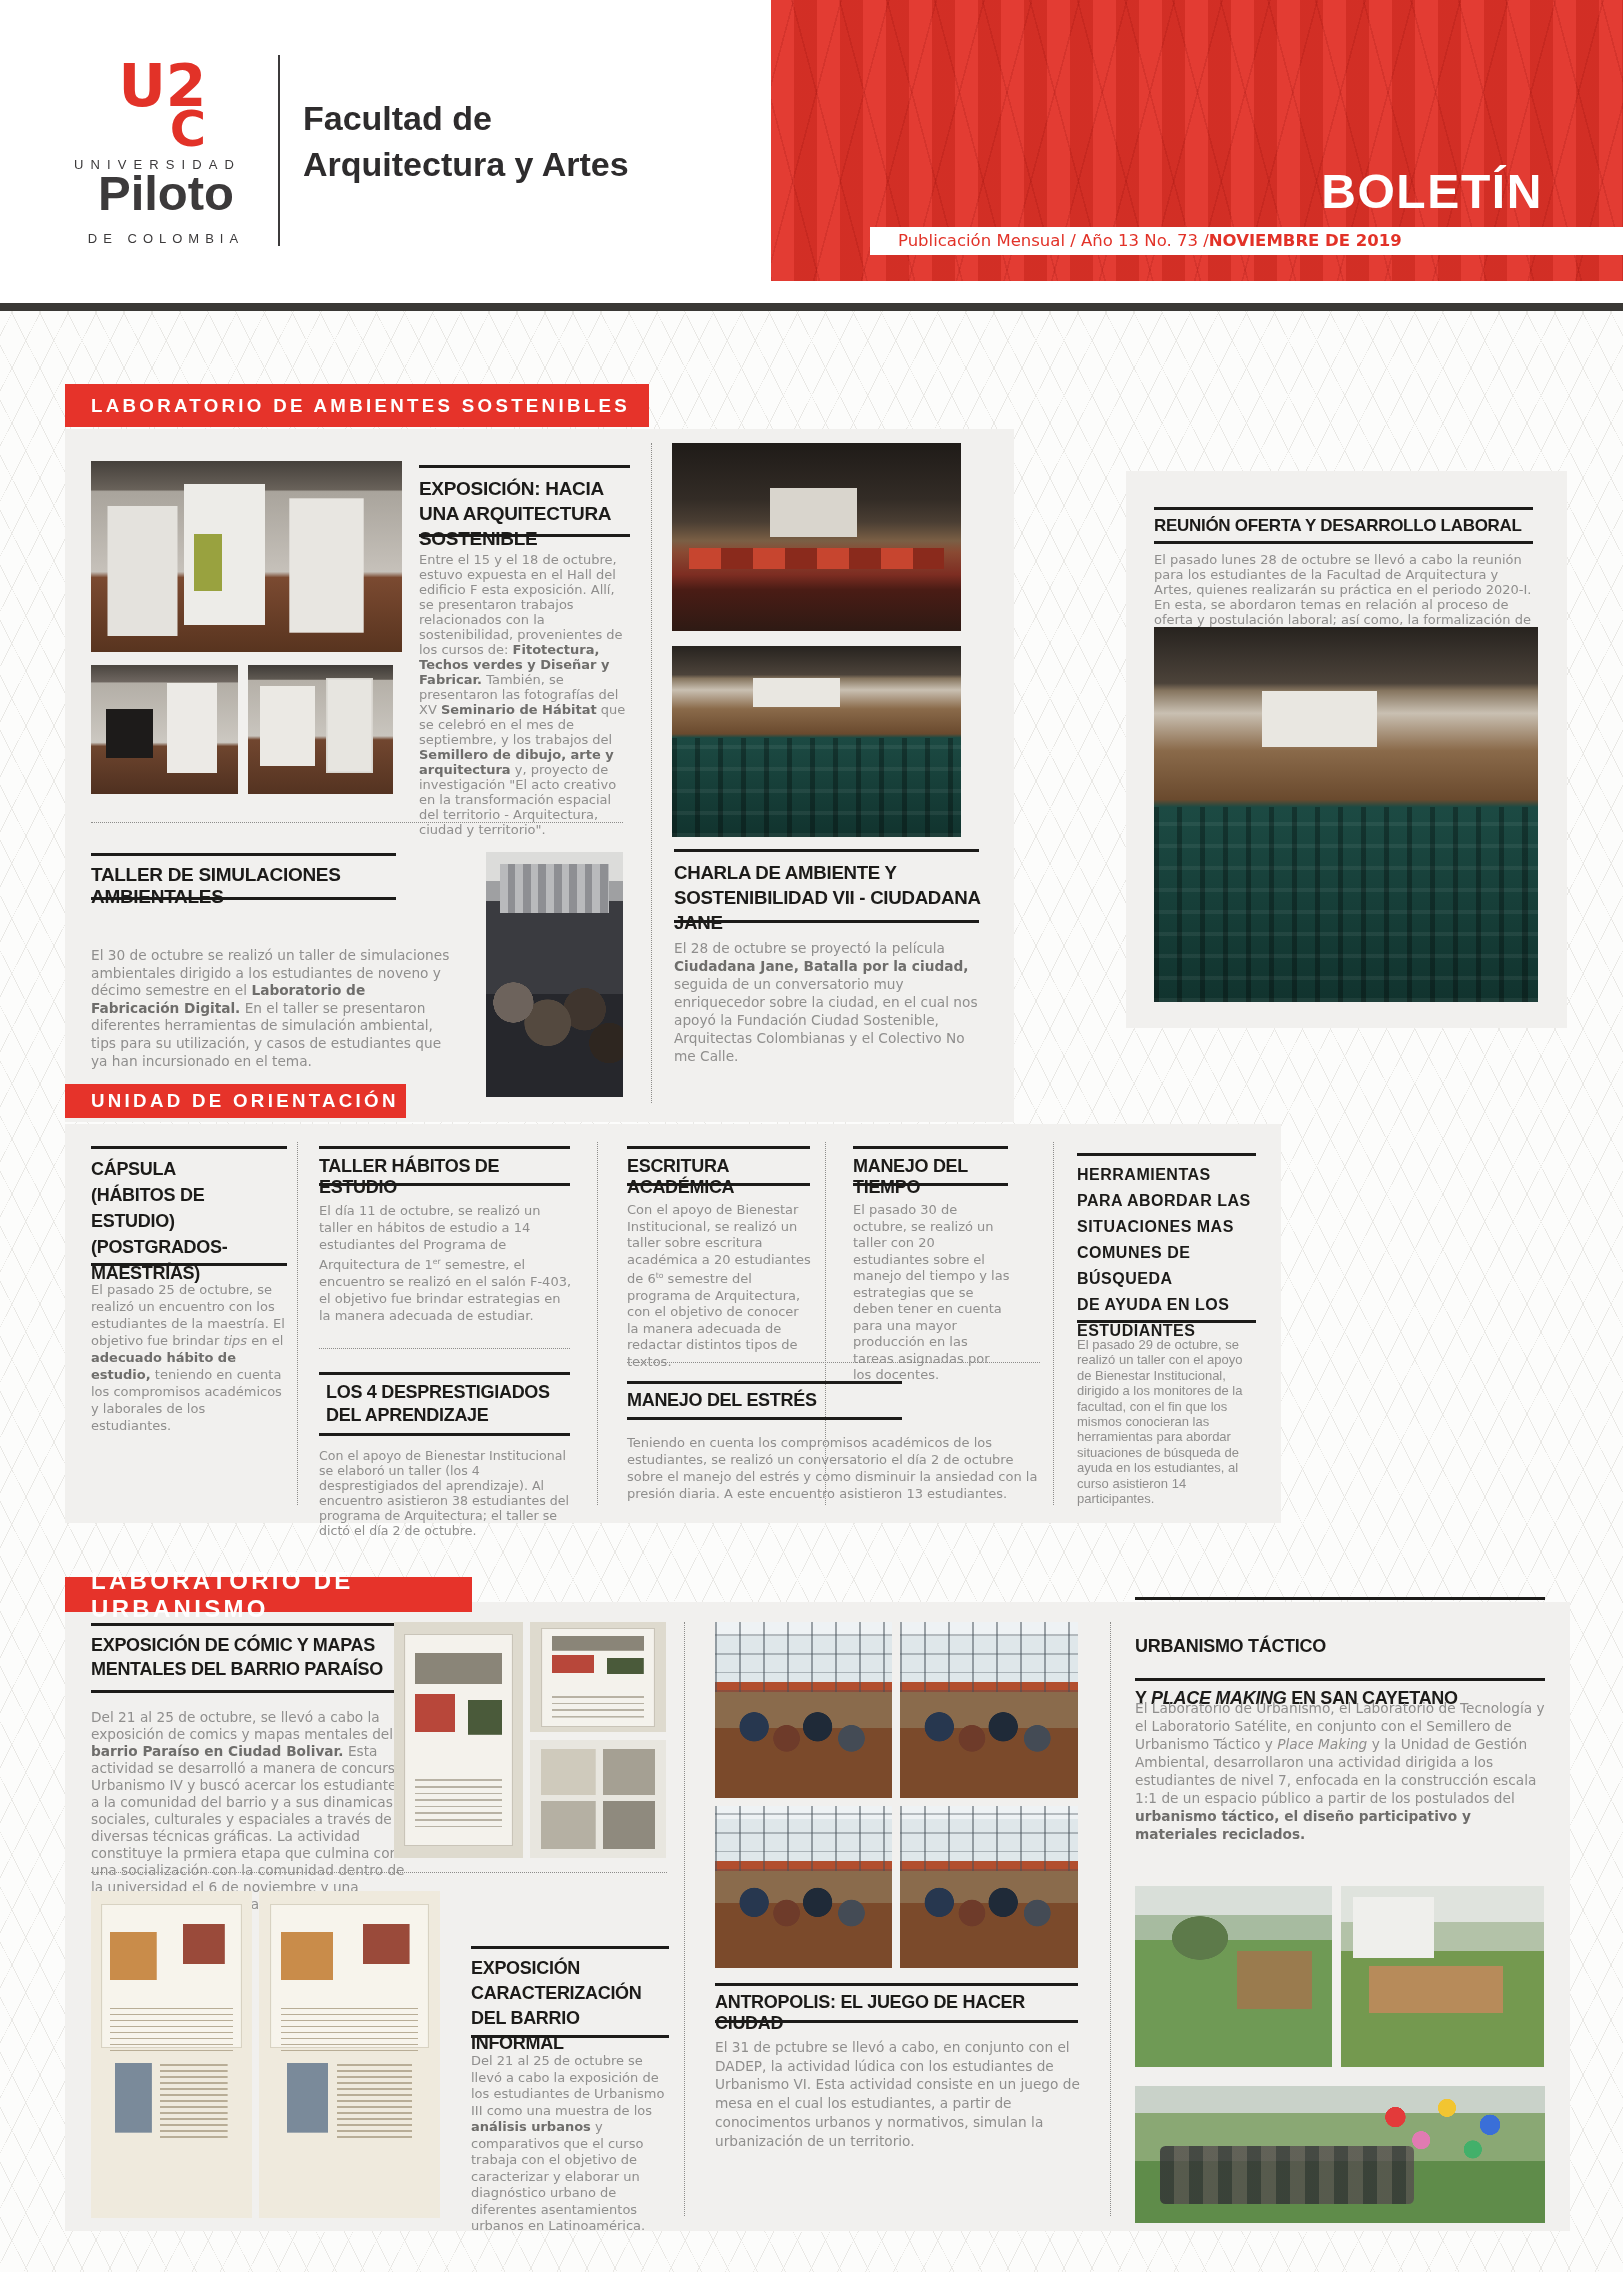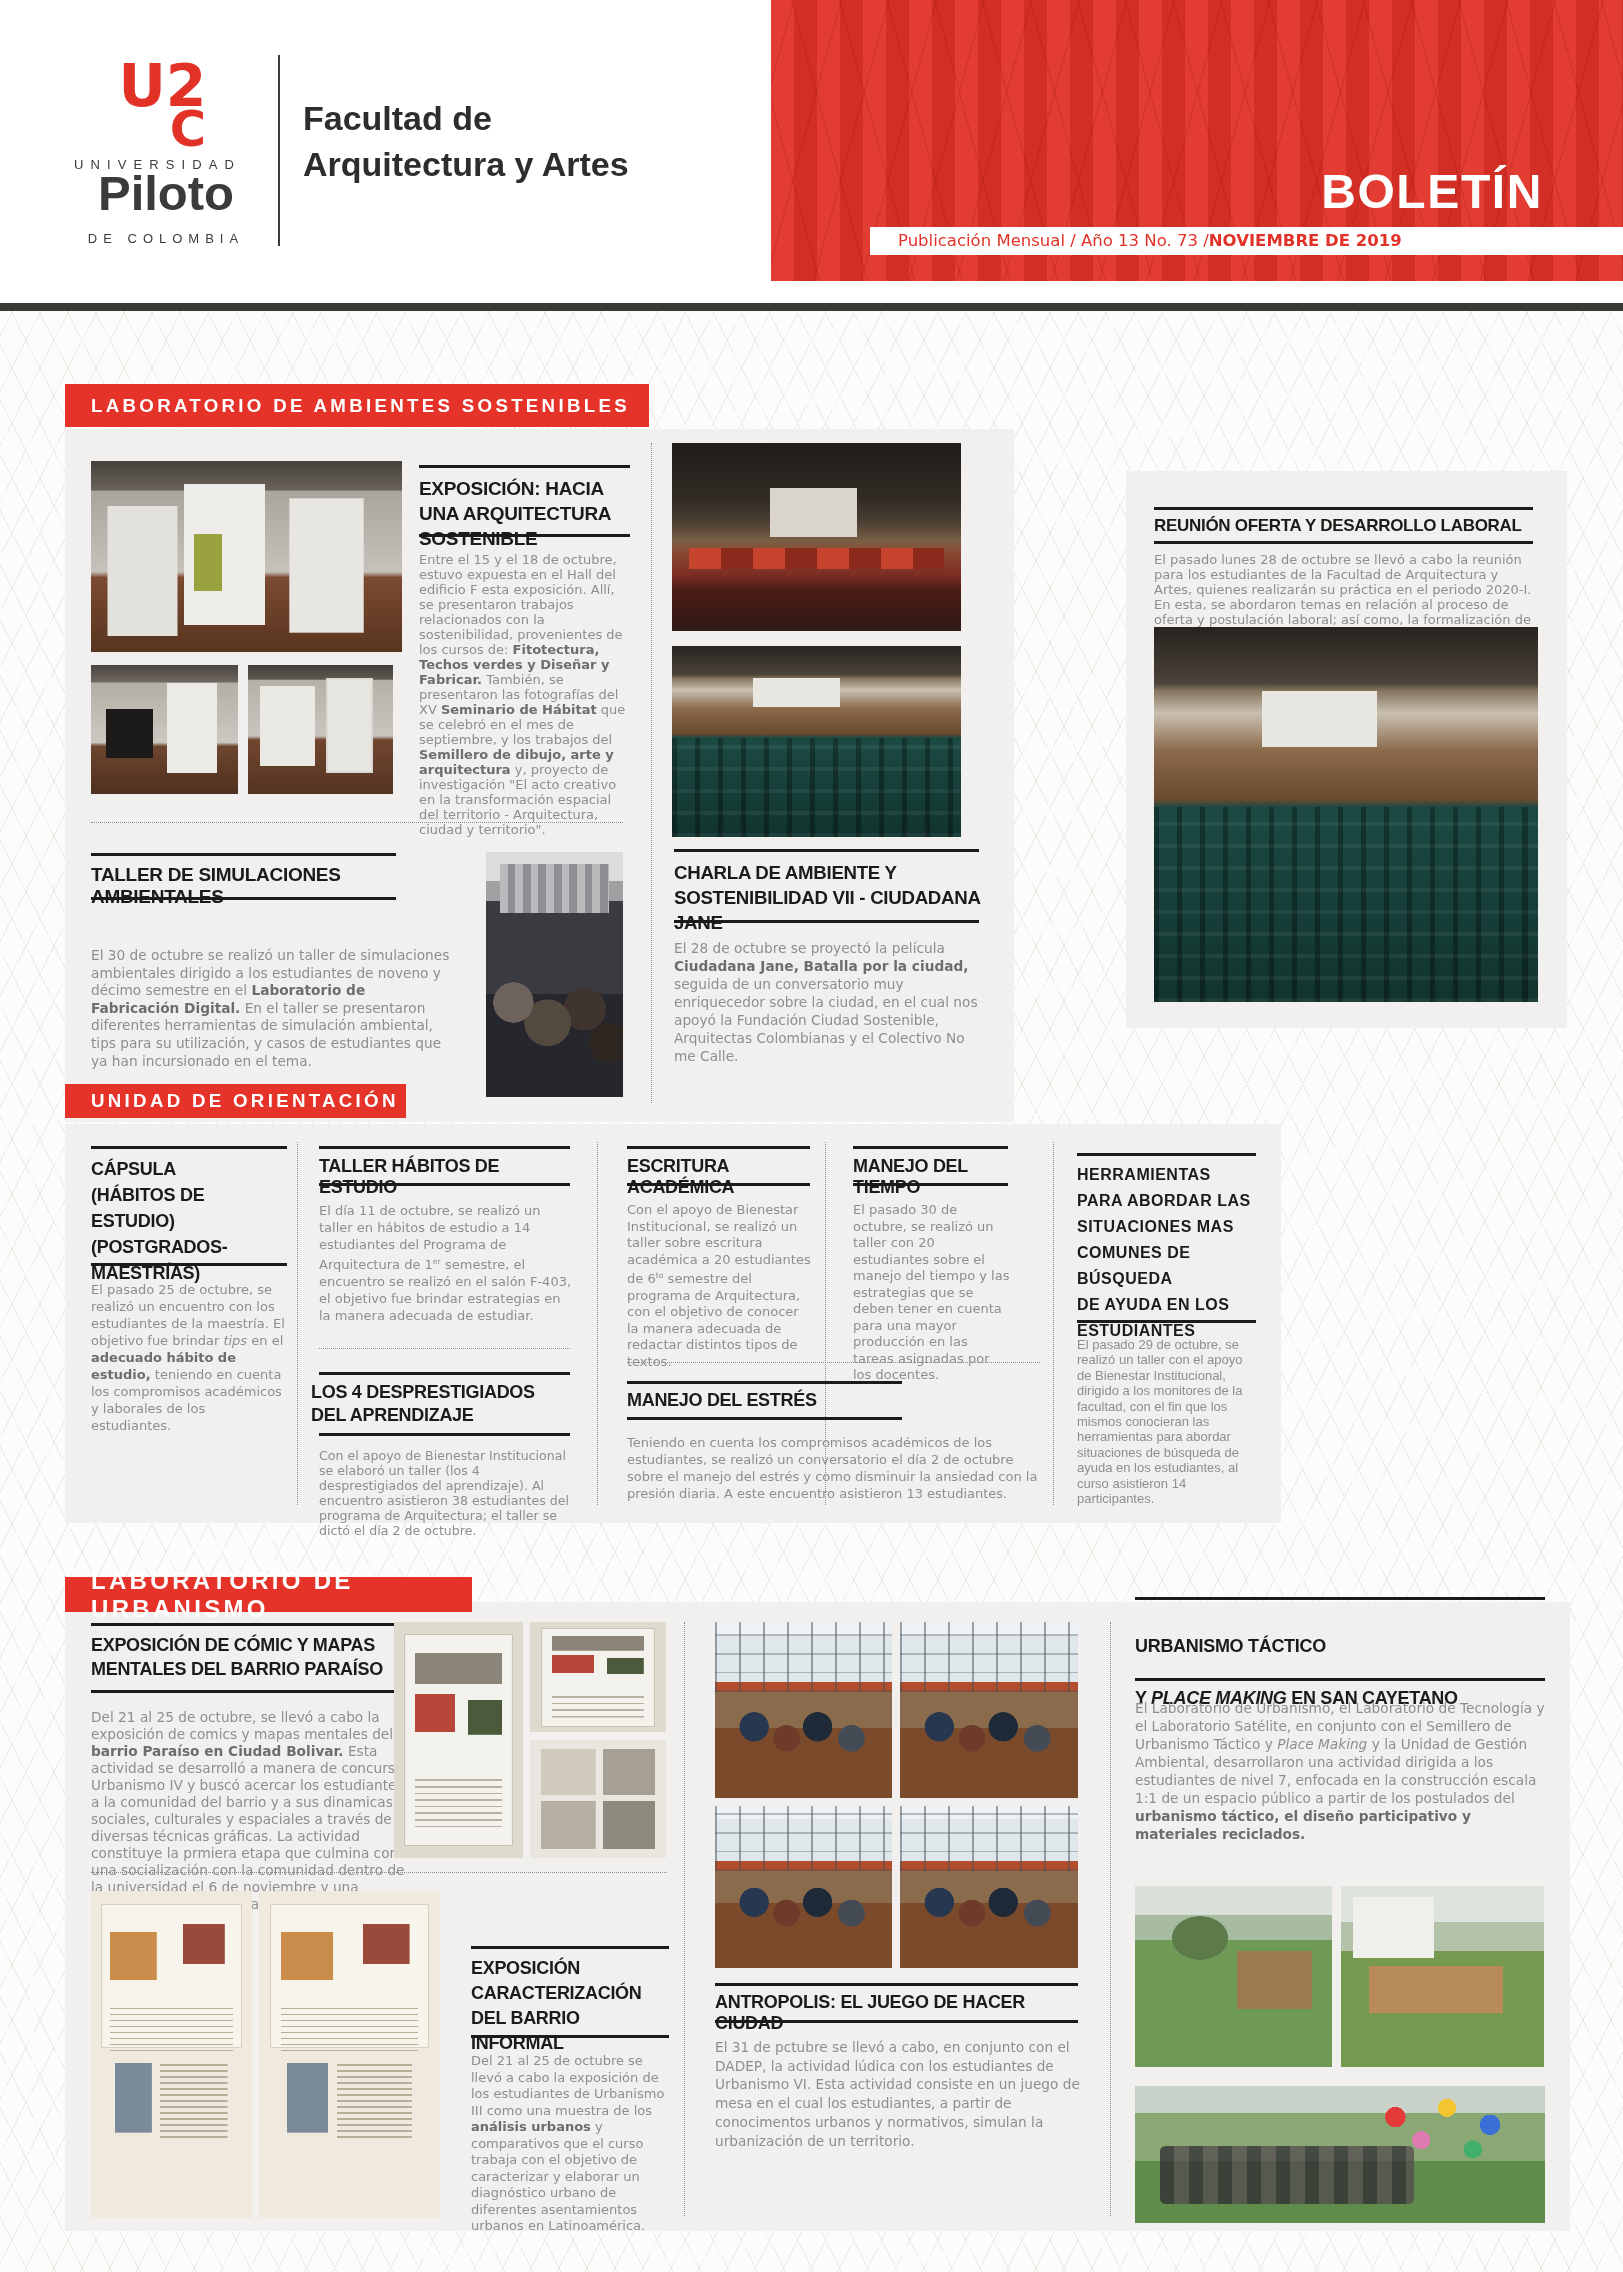--- a/index.html
+++ b/index.html
@@ -214,21 +214,21 @@
 
   <div class="abs rule" style="left:319px;top:1146px;width:251px;"></div>
   <div class="abs hl" style="left:319px;top:1156px;width:253px;font-size:18px;">TALLER HÁBITOS DE ESTUDIO</div>
   <div class="abs rule" style="left:319px;top:1183px;width:251px;"></div>
   <div class="abs body-txt" style="left:319px;top:1202px;width:253px;font-size:13px;line-height:17px;">
     <span>El día 11 de octubre, se realizó un taller en hábitos de estudio a 14 estudiantes del Programa de Arquitectura de 1</span><span class="sup">er</span><span> semestre, el encuentro se realizó en el salón F-403, el objetivo fue brindar estrategias en la manera adecuada de estudiar.</span>
   </div>
   <div class="abs hdot" style="left:319px;top:1348px;width:251px;"></div>
 
   <div class="abs rule" style="left:319px;top:1372px;width:251px;"></div>
-  <div class="abs hl" style="left:311px;top:1381px;width:253px;font-size:18px;line-height:23px;">LOS 4 DESPRESTIGIADOS
+  <div class="abs hl" style="left:326px;top:1381px;width:253px;font-size:18px;line-height:23px;">LOS 4 DESPRESTIGIADOS
 DEL APRENDIZAJE</div>
   <div class="abs rule" style="left:319px;top:1433px;width:251px;"></div>
   <div class="abs body-txt" style="left:319px;top:1448px;width:257px;font-size:12.6px;line-height:15px;">Con el apoyo de Bienestar Institucional se elaboró un taller (los 4 desprestigiados del aprendizaje). Al encuentro asistieron 38 estudiantes del programa de Arquitectura; el taller se dictó el día 2 de octubre.</div>
 
   <div class="abs rule" style="left:627px;top:1146px;width:183px;"></div>
   <div class="abs hl" style="left:627px;top:1156px;width:187px;font-size:18px;">ESCRITURA ACADÉMICA</div>
   <div class="abs rule" style="left:627px;top:1183px;width:183px;"></div>
   <div class="abs body-txt" style="left:627px;top:1202px;width:185px;font-size:13px;line-height:16.5px;">
     <span>Con el apoyo de Bienestar Institucional, se realizó un taller sobre escritura académica a 20 estudiantes de 6</span><span class="sup">to</span><span> semestre del programa de Arquitectura, con el objetivo de conocer la manera adecuada de redactar distintos tipos de textos.</span>
   </div>

